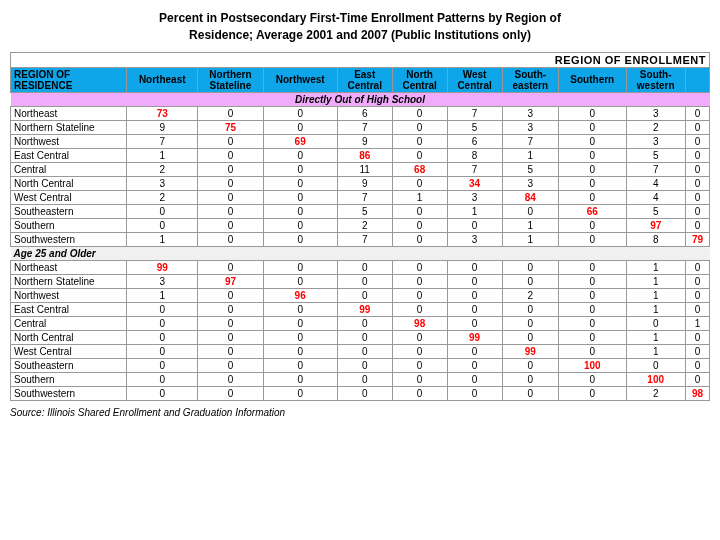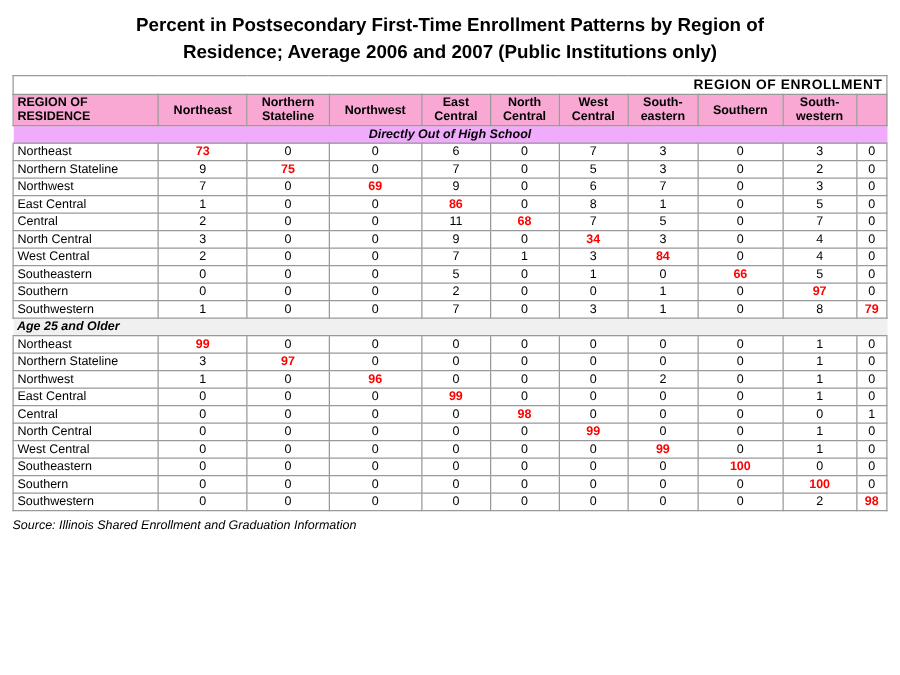--- a/index.html
+++ b/index.html
@@ -6,38 +6,38 @@
     body {
       font-family: Arial, sans-serif;
       font-size: 11px;
       background: #fff;
       width: 720px;
       min-height: 540px;
       padding: 10px;
     }
     h1 {
       text-align: center;
-      font-size: 15px;
+      font-size: 12px;
       font-weight: bold;
       margin-bottom: 8px;
       line-height: 1.4;
     }
     table {
       width: 100%;
       border-collapse: collapse;
       font-size: 10px;
     }
     th, td {
       border: 1px solid #999;
       padding: 1px 3px;
       text-align: center;
       white-space: nowrap;
     }
     th {
-      background: #f9a8d4;
+      background: #0ea5e9;
       font-weight: bold;
       font-size: 10px;
     }
     .region-header {
       text-align: left;
       font-weight: bold;
       vertical-align: bottom;
     }
     .red { color: red; font-weight: bold; }
     .td-left { text-align: left; }
@@ -51,21 +51,21 @@
       margin-top: 6px;
       font-size: 10px;
       font-style: italic;
     }
   </style>
 </head>
 <body>
 
 <h1>
   <span>Percent in Postsecondary First-Time Enrollment Patterns by Region of</span><br>
-  <span>Residence; Average 2006 and 2007 (Public Institutions only)</span>
+  <span>Residence; Average 2001 and 2007 (Public Institutions only)</span>
 </h1>
 
 <table>
   <thead>
     <tr>
       <td colspan="11" class="enrollment-header">REGION OF ENROLLMENT</td>
     </tr>
     <tr>
       <th class="region-header" rowspan="2">REGION OF<br>RESIDENCE</th>
       <th>Northeast</th>

